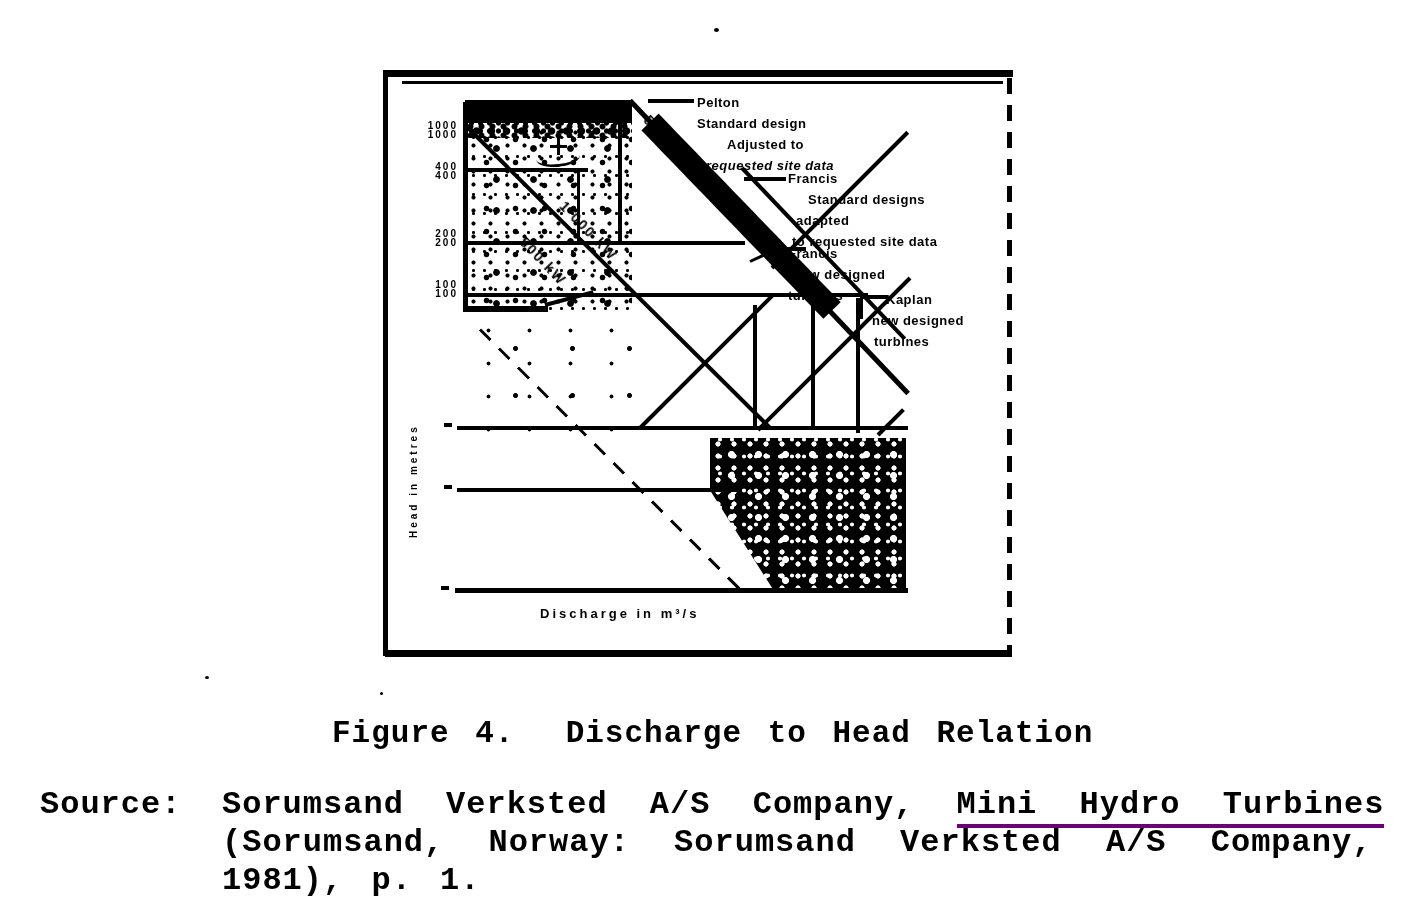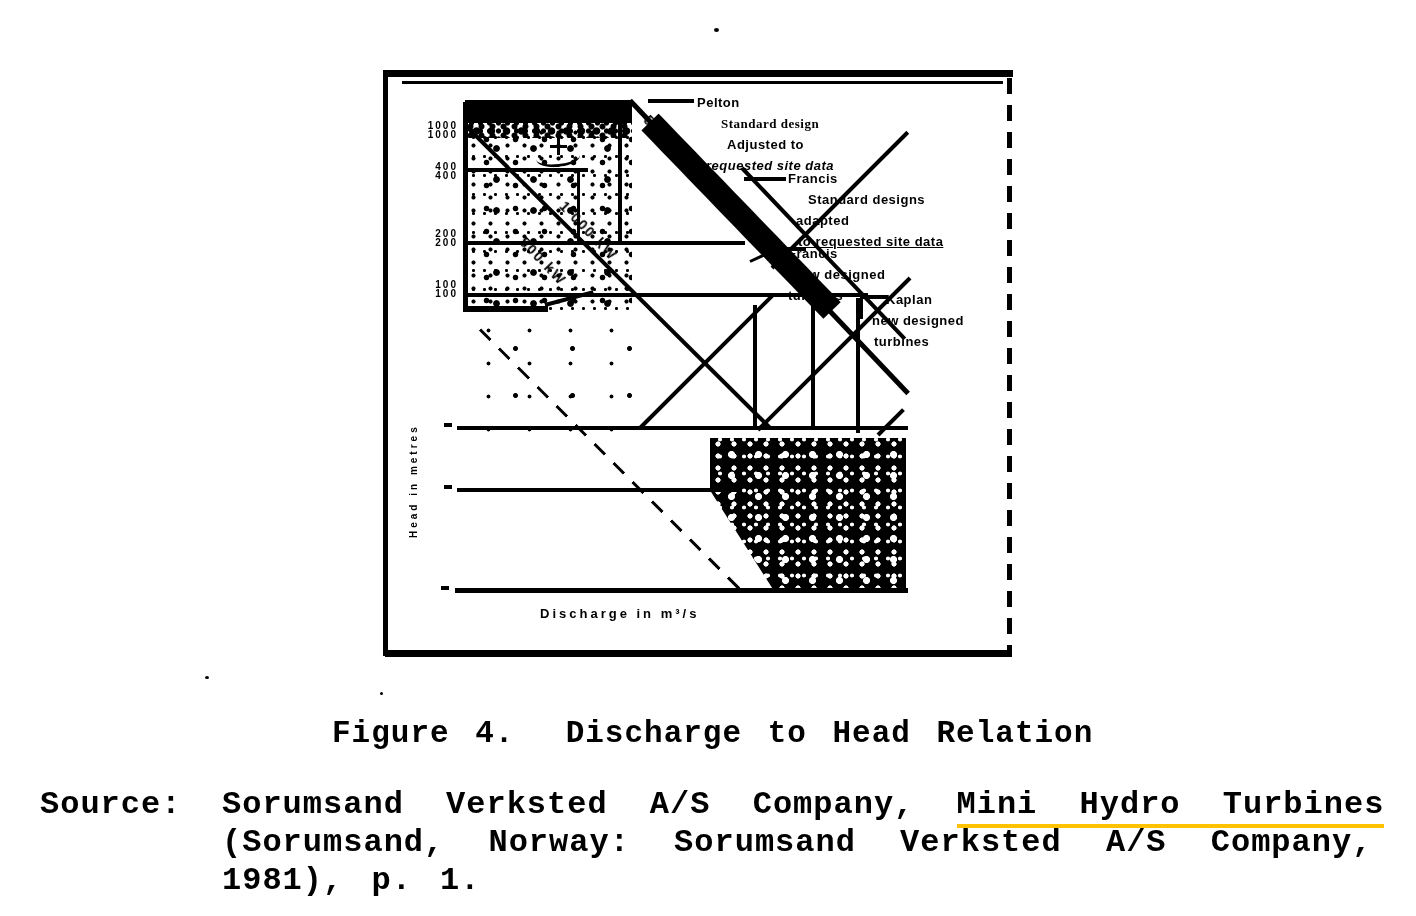--- a/index.html
+++ b/index.html
@@ -42,21 +42,21 @@
   .callout{position:absolute;font-family:"Liberation Sans",sans-serif;
     font-weight:bold;font-size:13px;line-height:21px;letter-spacing:.5px;color:#0a0a0a;}
   .callout div{white-space:nowrap;}
   .powlbl{position:absolute;font-family:"Liberation Sans",sans-serif;font-weight:bold;
     font-size:14px;letter-spacing:2px;transform-origin:0 0;white-space:nowrap;color:#000;}
   .tick{position:absolute;left:420px;width:38px;text-align:right;
     font-family:"Liberation Sans",sans-serif;font-weight:bold;font-size:10px;
     letter-spacing:2px;color:#000;text-shadow:0 9px 0 #000;}
   .pre{white-space:pre;}
   .srcline{white-space:pre;font-weight:bold;}
-  .u-title{border-bottom:4px solid #eab308;padding-bottom:1px;}
+  .u-title{border-bottom:4px solid #701a75;padding-bottom:1px;}
   .dot{position:absolute;background:#000;border-radius:50%;}
 </style>
 </head>
 <body>
 
 <div class="page">
 
   <div class="hl" style="left:383px;top:70px;width:630px;height:7px;"></div>
   <div class="hl" style="left:402px;top:81px;width:601px;height:3px;"></div>
   <div class="vl" style="left:383px;top:70px;width:5px;height:586px;"></div>
@@ -122,29 +122,29 @@
   <div class="hl" style="left:444px;top:485px;width:8px;height:4px;"></div>
   <div class="hl" style="left:441px;top:586px;width:8px;height:4px;"></div>
 
   <div class="abs deg2" style="left:408px;top:400px;height:138px;width:16px;writing-mode:vertical-rl;transform:rotate(180deg);
               font-family:'Liberation Sans',sans-serif;font-weight:bold;font-size:10px;letter-spacing:3px;">Head in metres</div>
   <div class="abs deg2" style="left:540px;top:606px;width:190px;font-family:'Liberation Sans',sans-serif;
               font-weight:bold;font-size:13px;letter-spacing:3px;">Discharge in m³/s</div>
 
   <div class="callout deg" style="left:697px;top:92px;">
     <div>Pelton</div>
-    <div style="margin-left:24px;font-family:Liberation Serif, serif;">Standard design</div>
+    <div style="margin-left:0;">Standard design</div>
     <div style="margin-left:30px;">Adjusted to</div>
     <div style="margin-left:9px;font-style:italic;">requested site data</div>
   </div>
   <div class="callout deg" style="left:788px;top:168px;">
     <div>Francis</div>
     <div style="margin-left:20px;">Standard designs</div>
     <div style="margin-left:8px;">adapted</div>
-    <div style="margin-left:10px;text-decoration:underline;">to requested site data</div>
+    <div style="margin-left:4px;">to requested site data</div>
   </div>
   <div class="callout deg" style="left:788px;top:243px;">
     <div>Francis</div>
     <div style="margin-left:4px;">New designed</div>
     <div>turbines</div>
   </div>
   <div class="callout deg" style="left:872px;top:289px;">
     <div style="margin-left:14px;">Kaplan</div>
     <div>new designed</div>
     <div style="margin-left:2px;">turbines</div>

